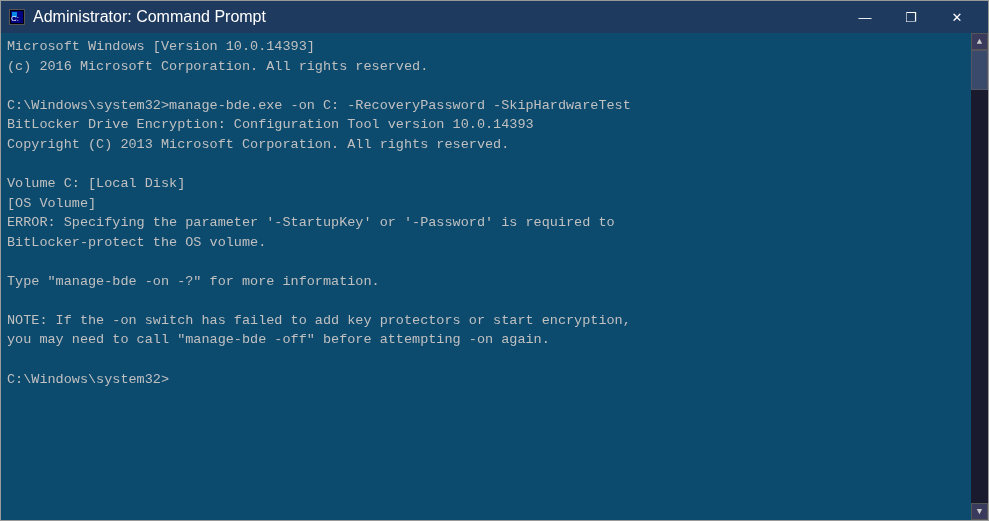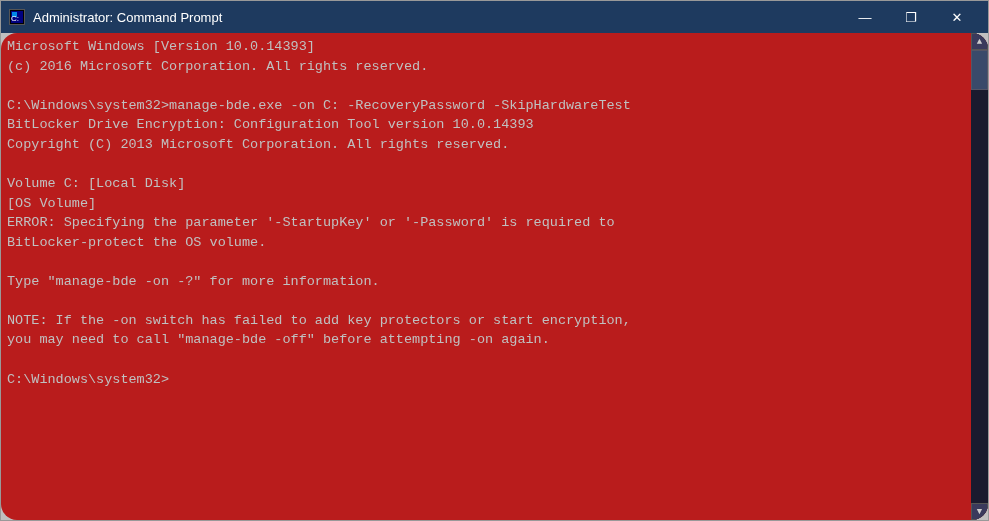--- a/index.html
+++ b/index.html
@@ -43,21 +43,21 @@
       display: flex;
       align-items: center;
       justify-content: center;
       font-size: 10px;
       color: #fff;
       flex-shrink: 0;
     }
 
     .title-bar-text {
       color: #ffffff;
-      font-size: 13px;
+      font-size: 16px;
       font-family: 'Segoe UI', Arial, sans-serif;
       flex: 1;
     }
 
     .title-bar-controls {
       display: flex;
       align-items: center;
       gap: 0;
     }
 
@@ -70,25 +70,24 @@
       font-size: 13px;
       cursor: pointer;
       display: flex;
       align-items: center;
       justify-content: center;
       font-family: 'Segoe UI', Arial, sans-serif;
     }
 
     .console-area {
       flex: 1;
-      background: #b91c1c;
+      background: #0c4a6e;
       display: flex;
       overflow: hidden;
       position: relative;
-      border-radius: 16px;
     }
 
     .console-content {
       flex: 1;
       padding: 4px 6px;
       overflow-y: auto;
       overflow-x: hidden;
       color: #c0c0c0;
       font-size: 13.5px;
       line-height: 1.45;

